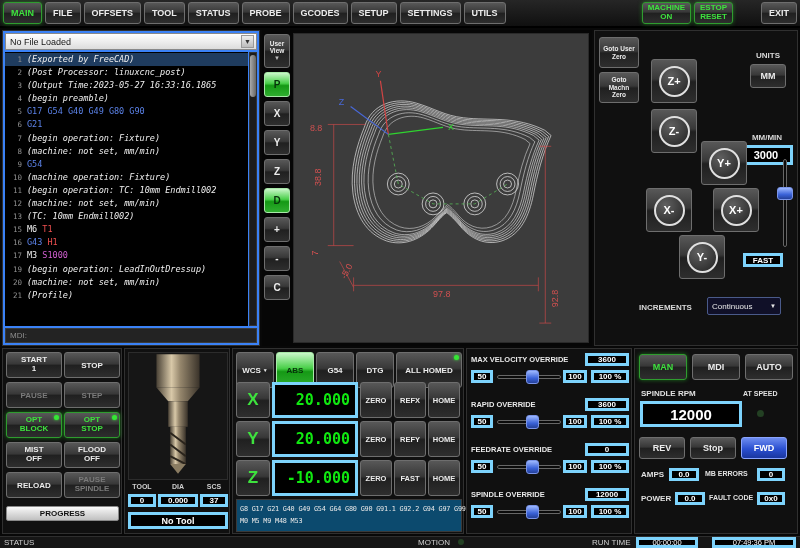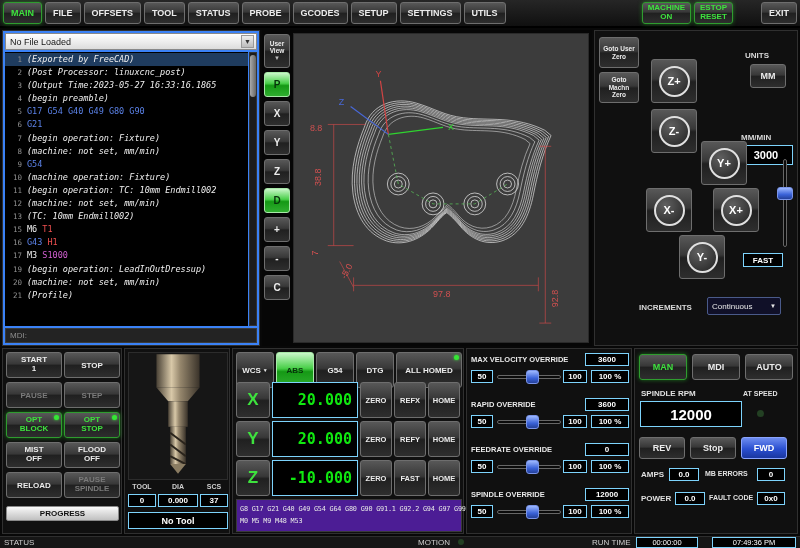--- a/index.html
+++ b/index.html
@@ -4,21 +4,21 @@
 <style>
 *{margin:0;padding:0;box-sizing:border-box}
 html,body{background:#000}
 .app{position:relative;width:800px;height:548px;background:#080808;font-family:"Liberation Sans",sans-serif;color:#ddd;overflow:hidden}
 .ab{position:absolute}
 .btn{background:linear-gradient(180deg,#585858 0%,#383838 45%,#202020 52%,#2e2e2e 100%);border:1px solid #6e6e6e;border-radius:3px;color:#ececec;font-weight:700;display:flex;align-items:center;justify-content:center;text-align:center;cursor:pointer}
 .two{flex-direction:column;line-height:1.1}
 .gtext{color:#3ee23e !important;border-color:#2f9c2f !important;box-shadow:0 0 4px rgba(40,200,40,.5)}
 .gbg{background:linear-gradient(180deg,#c9f7c9,#49cf49 45%,#159915 55%,#2fae2f);color:#06330a;border-color:#a8e8a8}
 .dim{color:#7a7a7a}
-.box{background:#000;border:1px solid #7dd3fc;color:#fff;display:flex;align-items:center;justify-content:center;font-weight:700}
+.box{background:#000;border:3px solid #7dd3fc;color:#fff;display:flex;align-items:center;justify-content:center;font-weight:700}
 .led{width:7px;height:7px;border-radius:50%;background:#35e635;box-shadow:0 0 3px #35e635;display:inline-block}
 .led.off{background:#234023;box-shadow:none}
 .corner-led{position:absolute;top:2px;right:2px;width:5px;height:5px}
 
 .topbar{position:absolute;left:0;top:0;width:800px;height:28px;background:linear-gradient(#262626,#101010);display:flex;align-items:center;gap:3px;padding:0 3px;border-bottom:2px solid #000}
 .mbtn{height:22px;padding:0 7px;font-size:9px}
 .mbtn.two{padding:0 5px;font-size:8px}
 .spacer{flex:1}
 .exit-gap{width:22px}
 
@@ -44,42 +44,42 @@
 .vbtn.uv{height:34px;font-size:6.5px;line-height:1.1;gap:1px}
 .uv-arrow{font-size:6px;color:#bbb}
 .viewport{flex:1;margin:3px 3px 3px 1px;background:#3c3c3c;border:1px solid #2a2a2a;position:relative}
 .vpsvg{width:100%;height:100%;display:block}
 .vpsvg text{font-family:"Liberation Sans",sans-serif}
 
 .jog-panel{left:594px;top:30px;width:204px;height:316px;background:#101010;border:1px solid #303030}
 .goto-btn{width:40px;height:31px;font-size:6.5px;line-height:1.15;padding:1px}
 .jbtn{width:46px;height:44px}
 .jring{width:31px;height:31px;border:2px solid #e0e0e0;border-radius:50%;background:radial-gradient(circle at 35% 30%,#606060,#222);display:flex;align-items:center;justify-content:center;font-size:11px;font-weight:700;color:#fff}
-.small-label{font-size:8px;font-weight:700;color:#d8d8d8;text-align:left}
+.small-label{font-size:8px;font-weight:700;color:#d8d8d8;text-align:center}
 .vslider{width:16px}
 .vtrack{position:absolute;left:6px;top:0;bottom:0;width:4px;background:#0a0a0a;border:1px solid #666;border-radius:2px}
 .vhandle{position:absolute;left:0;top:28px;width:16px;height:13px;background:linear-gradient(#9db8ff,#3a62d8 60%,#24409a);border:1px solid #7a94e8;border-radius:3px}
 .inc-combo{width:74px;height:18px;background:#101028;border:1px solid #4a5a8a;color:#e8e8e8;font-size:8px;display:flex;align-items:center;padding:0 4px;justify-content:space-between;border-radius:2px;cursor:pointer}
 
 .control-panel{left:2px;top:348px;width:120px;height:186px;background:#101010;border:1px solid #303030}
 .cbtn{width:56px;height:26px;font-size:8px}
 .progress{left:3px;top:157px;width:113px;height:15px;background:linear-gradient(#f8f8f8,#c0c0c0);border:1px solid #888;border-radius:2px;color:#101010;font-size:8px;font-weight:700;display:flex;align-items:center;justify-content:center}
 
 .tool-panel{left:124px;top:348px;width:106px;height:186px;background:#101010;border:1px solid #303030}
 .tool-img{position:absolute;left:3px;top:3px;width:100px;height:128px;background:#161616;border:1px solid #2c2c2c}
 .tool-h{position:absolute;font-size:7px;font-weight:700;color:#cfcfcf;text-align:center}
 .tool-v{height:13px;font-size:8px}
 .tool-name{left:3px;top:163px;width:100px;height:17px;font-size:9px}
 
 .dro-panel{left:232px;top:348px;width:232px;height:186px;background:#101010;border:1px solid #303030}
 .dro-top{height:36px;font-size:8px}
 .axis-letter{font-size:17px;color:#3ee23e}
 .dro-val{font-size:15px;color:#10e810;justify-content:flex-end;padding-right:5px;font-family:"DejaVu Sans Mono",monospace}
 .axis-btn{font-size:7.5px}
-.gstat{position:absolute;left:3px;top:150px;width:226px;height:33px;background:#4c1d95;border:1px solid #3a3a3a;color:#e8e8e8;font-family:"DejaVu Sans Mono",monospace;font-size:6.8px;padding:3px;line-height:1.8;letter-spacing:-0.2px;white-space:nowrap}
+.gstat{position:absolute;left:3px;top:150px;width:226px;height:33px;background:#0c4a6e;border:1px solid #3a3a3a;color:#e8e8e8;font-family:"DejaVu Sans Mono",monospace;font-size:6.8px;padding:3px;line-height:1.8;letter-spacing:-0.2px;white-space:nowrap}
 
 .override-panel{left:466px;top:348px;width:166px;height:186px;background:#101010;border:1px solid #303030}
 .ovr-group{position:absolute;left:0;width:166px;height:45px}
 .ovr-label{font-size:7.5px;font-weight:700;color:#e8e8e8;white-space:nowrap}
 .ovr-box{height:13px;font-size:8px}
 .hslider{height:14px}
 .htrack{position:absolute;left:0;right:0;top:5px;height:4px;background:#0a0a0a;border:1px solid #666;border-radius:2px}
 .hhandle{position:absolute;top:0;width:13px;height:14px;background:linear-gradient(#9db8ff,#3a62d8 60%,#24409a);border:1px solid #7a94e8;border-radius:3px;left:45%}
 
 .spindle-panel{left:634px;top:348px;width:164px;height:186px;background:#101010;border:1px solid #303030}

